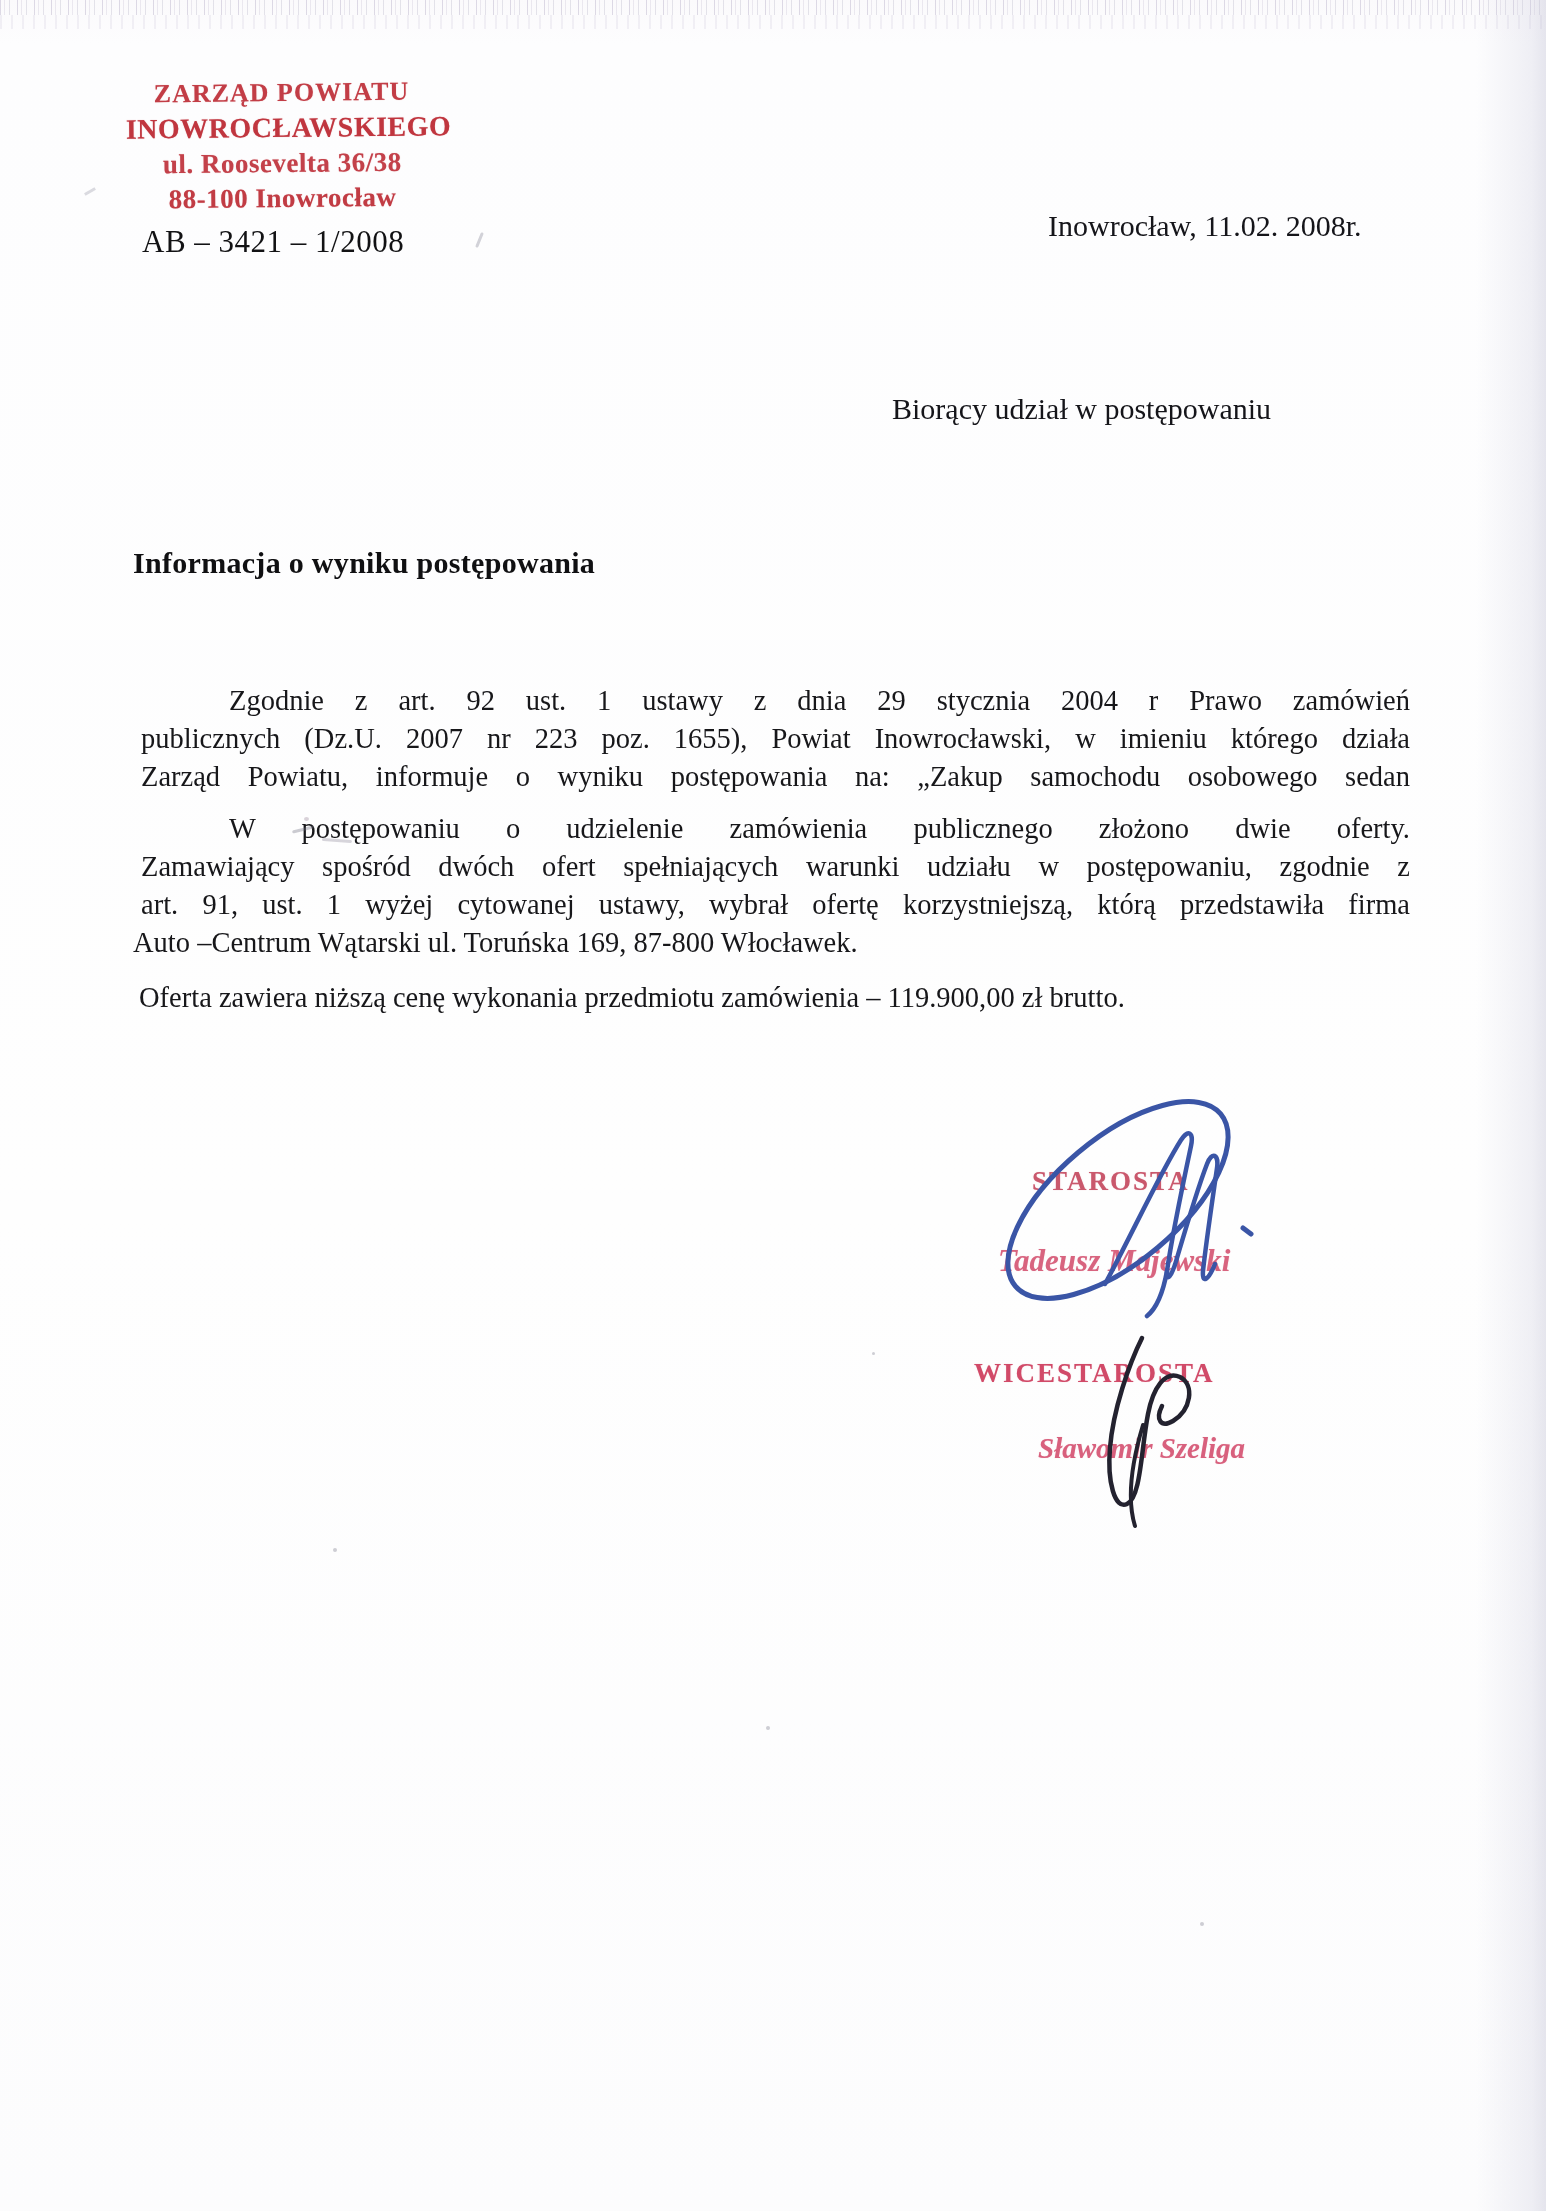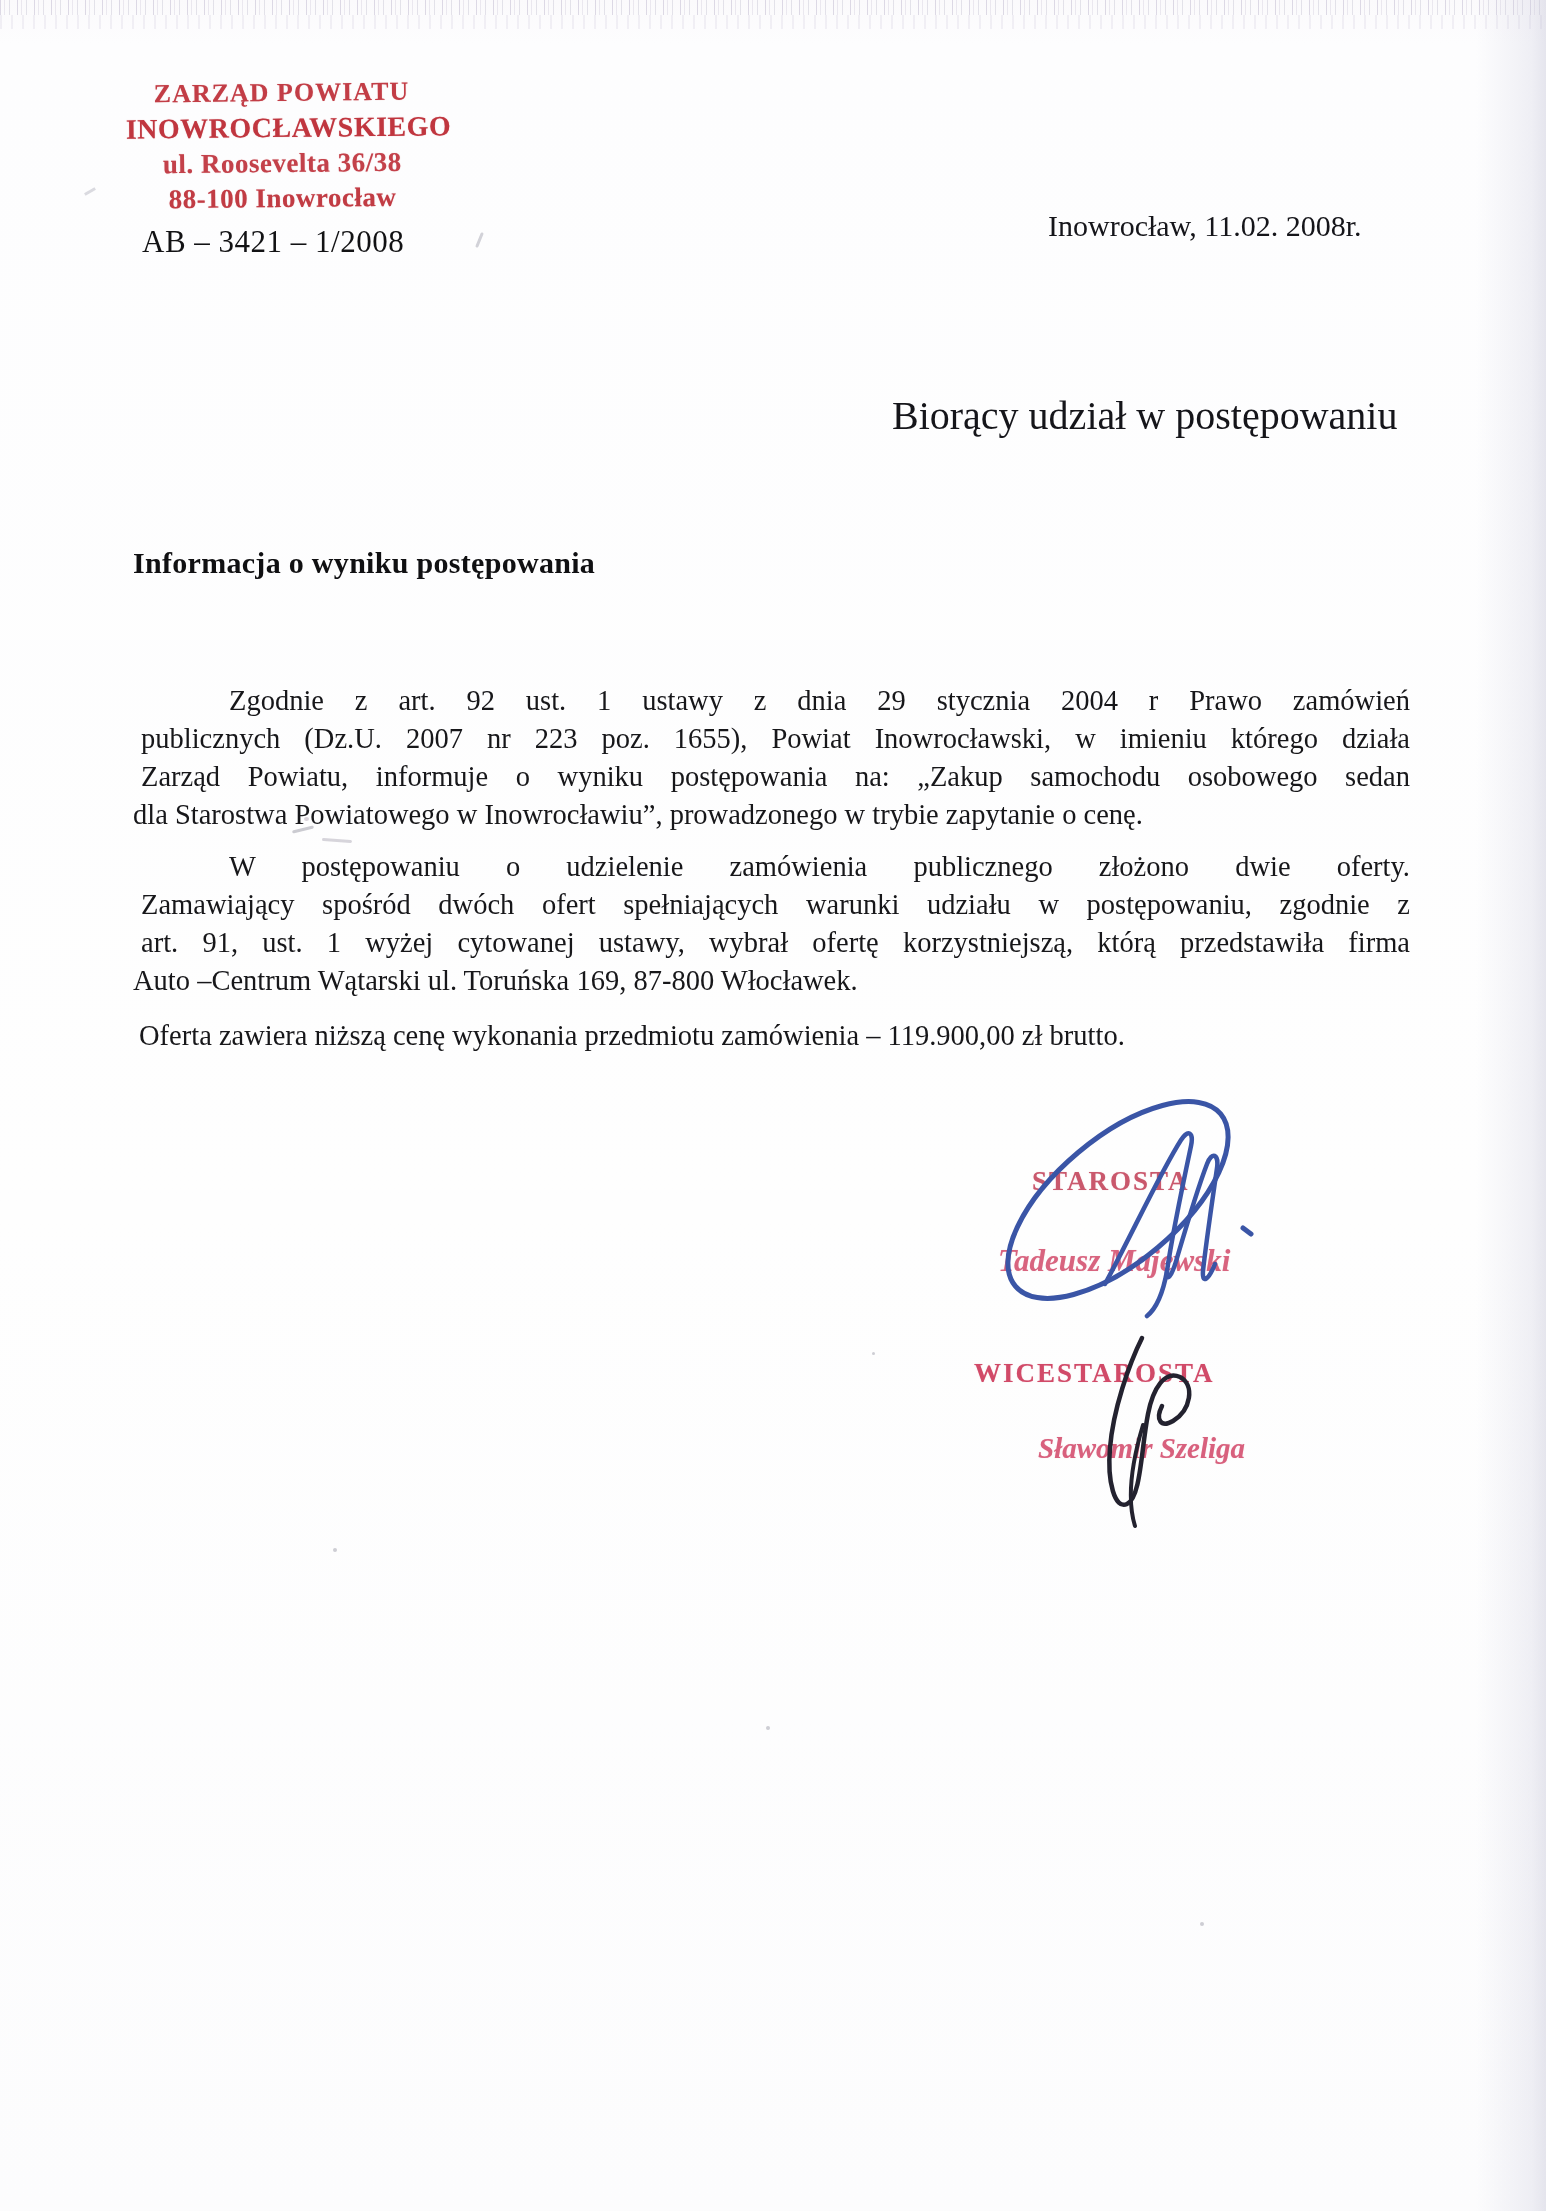--- a/index.html
+++ b/index.html
@@ -46,21 +46,21 @@
   .refnum{
     position:absolute;left:142px;top:224px;
     font-size:31px;letter-spacing:.5px;color:#121214;
   }
   .dateline{
     position:absolute;left:1048px;top:209px;
     font-size:30px;color:#15151a;
   }
   .addressee{
     position:absolute;left:892px;top:392px;
-    font-size:40px;color:#15151a;
+    font-size:30px;color:#15151a;
   }
   .doc-title{
     position:absolute;left:133px;top:546px;width:1277px;
     text-align:left;font-weight:bold;font-size:30px;color:#101012;
     letter-spacing:.3px;
   }
   .body-text{
     position:absolute;left:133px;top:682px;width:1277px;
     font-size:28.5px;line-height:38px;color:#17171a;
   }
@@ -121,21 +121,20 @@
 
   <div class="addressee">Biorący udział w postępowaniu</div>
 
   <div class="doc-title">Informacja o wyniku postępowania</div>
 
   <div class="body-text">
     <div class="para p1">
       <div class="line jl ind">Zgodnie z art. 92 ust. 1 ustawy z dnia 29 stycznia 2004 r Prawo zamówień</div>
       <div class="line jl">publicznych (Dz.U. 2007 nr 223 poz. 1655), Powiat Inowrocławski, w imieniu którego działa</div>
       <div class="line jl">Zarząd Powiatu, informuje o wyniku postępowania na: „Zakup samochodu osobowego sedan</div>
-      <div class="line">dla Starostwa Powiatowego w Inowrocławiu”, prowadzonego w trybie zapytanie o cenę.</div>
     </div>
     <div class="para p2">
       <div class="line jl ind">W postępowaniu o udzielenie zamówienia publicznego  złożono dwie oferty.</div>
       <div class="line jl">Zamawiający spośród dwóch ofert spełniających warunki udziału w postępowaniu, zgodnie z</div>
       <div class="line jl">art. 91, ust. 1 wyżej cytowanej ustawy, wybrał ofertę korzystniejszą, którą przedstawiła firma</div>
       <div class="line">Auto –Centrum Wątarski ul. Toruńska 169, 87-800 Włocławek.</div>
     </div>
     <div class="para p3">
       <div class="line">Oferta zawiera niższą cenę  wykonania przedmiotu zamówienia – 119.900,00 zł brutto.</div>
     </div>

